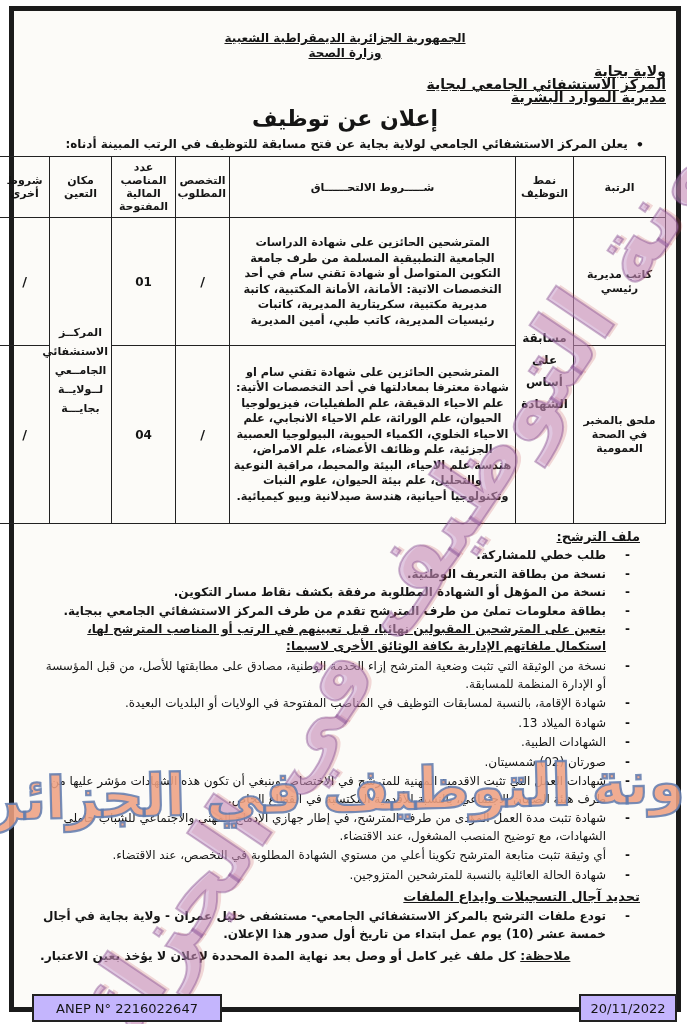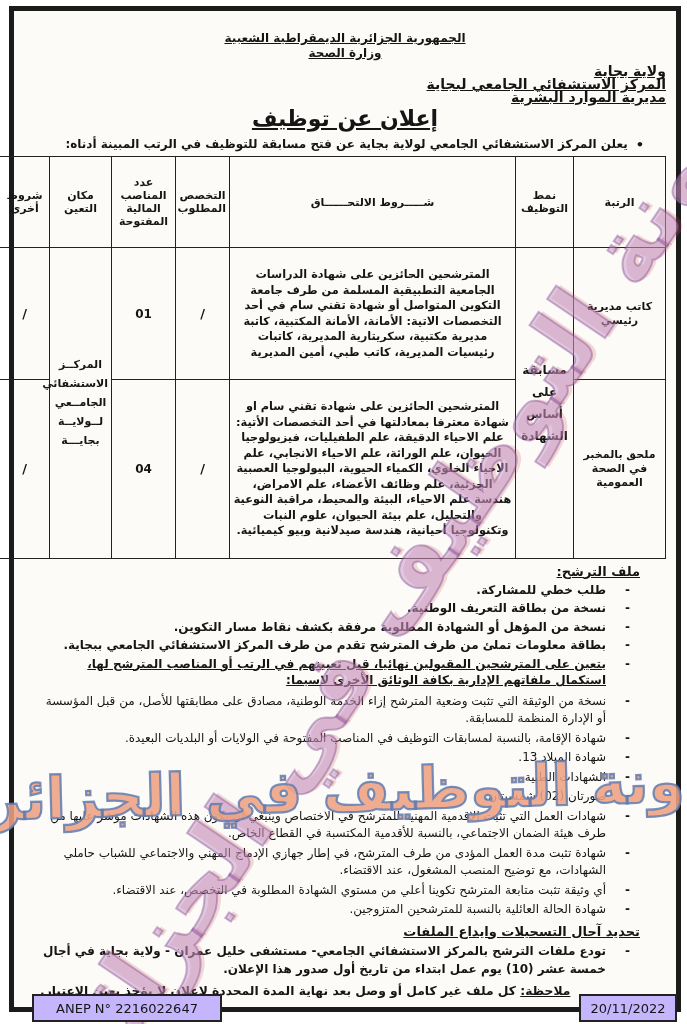--- a/index.html
+++ b/index.html
@@ -12,32 +12,32 @@
     position:absolute; top:6px; left:9px; right:6px; bottom:12px;
     border:5px solid #1b1b1b; background:#fcfbf8; padding:4px 10px 0 10px;
     box-sizing:border-box;
   }
   .hdr-center{text-align:center; line-height:15px; margin-top:16px;}
   .hdr-center div{font-weight:bold; font-size:12px; text-decoration:underline;}
   .hdr-right{text-align:right; margin-top:4px; line-height:13px;}
   .hdr-right div{font-weight:bold; font-size:14px; text-decoration:underline;}
   .doc-title{
     text-align:center; font-size:22px; font-weight:bold;
-    text-decoration:underline; margin-top:2px; letter-spacing:1px;
+    margin-top:2px; letter-spacing:1px;
   }
   .intro{display:flex; gap:8px; font-size:12px; font-weight:bold; margin:6px 22px 4px 10px; line-height:15px;}
   .intro .bullet{font-size:13px;}
 
   table.jobs{
     border-collapse:collapse; table-layout:fixed; width:650px; margin:2px auto 0 auto;
     direction:rtl;
   }
   table.jobs td{
     border:1.6px solid #222; vertical-align:middle; text-align:center;
-    font-weight:bold; padding:19px 3px; box-sizing:border-box;
+    font-weight:bold; padding:4px 3px; box-sizing:border-box;
   }
   tr.thead td{font-size:11px; line-height:13px; height:60px;}
   td.rank{font-size:11px; line-height:14px; width:92px;}
   td.mode{font-size:12px; line-height:22px; width:58px;}
   td.cond{width:286px; font-size:11.3px; padding:4px 8px;}
   td.cond1{text-align:center; line-height:15.5px; height:128px;}
   td.cond2{text-align:center; line-height:15.5px; height:178px;}
   td.spec{width:54px; font-size:13px;}
   td.pos{width:64px; font-size:12px;}
   td.loc{width:62px; font-size:11px; line-height:19px;}

